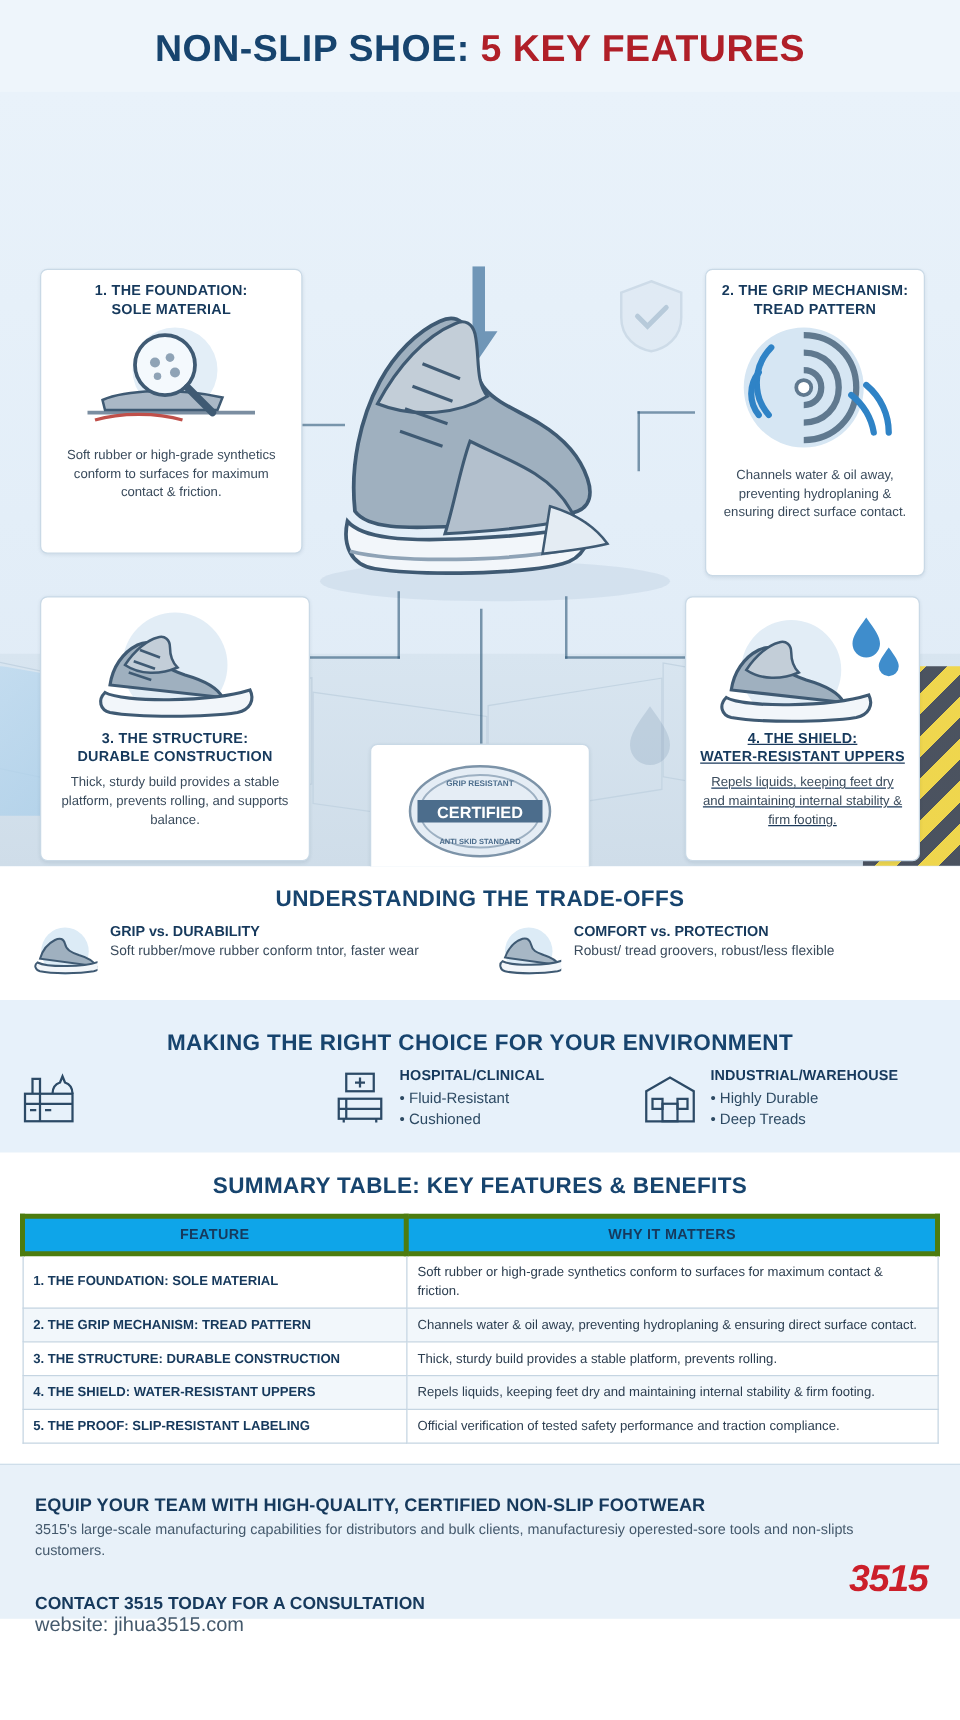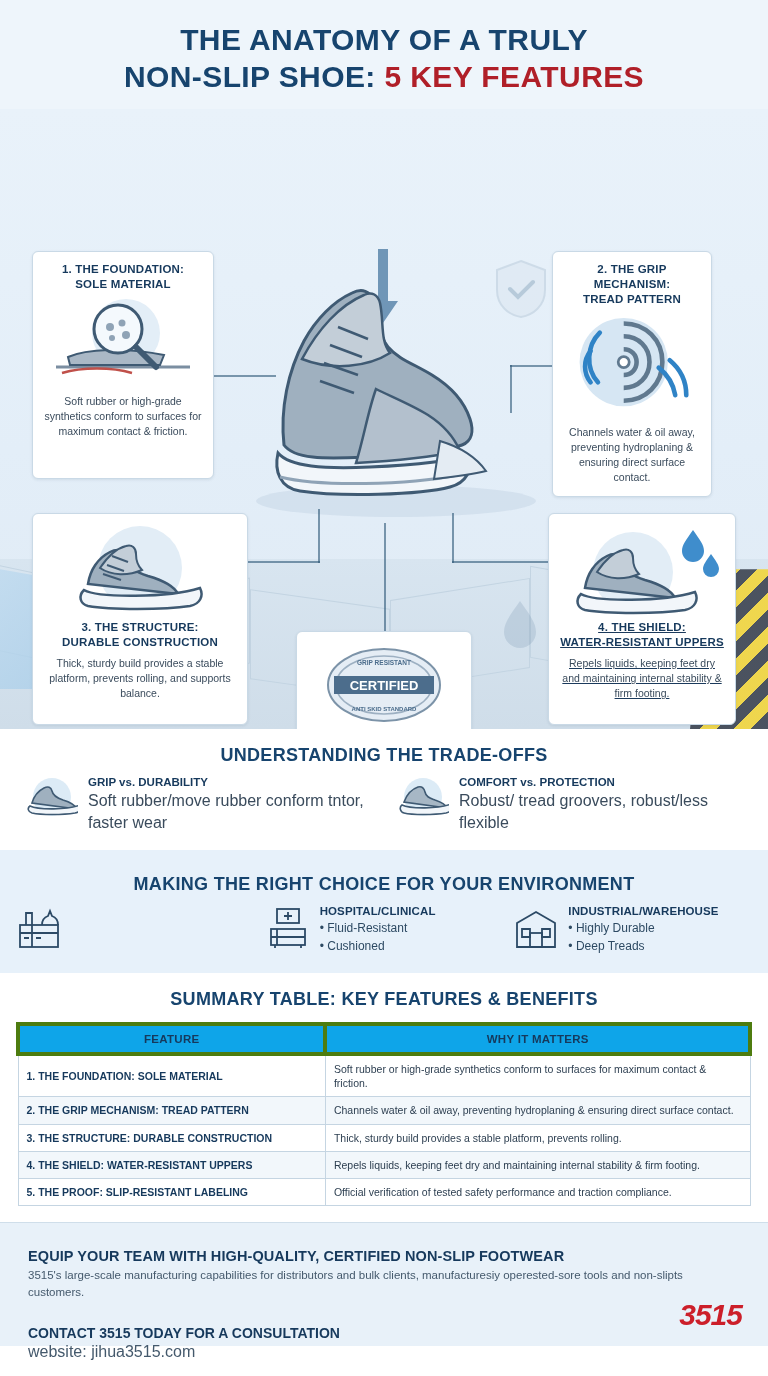--- a/index.html
+++ b/index.html
@@ -87,22 +87,22 @@
   .card p {
     font-size: 10.5px;
     line-height: 1.42;
     color: #3a4b5c;
     text-align: center;
     margin-top: 6px;
   }
   .card .art {
     height: 96px; display: flex; align-items: center; justify-content: center;
   }
-  .c1 { left: 32px;  top: 142px; width: 182px; height: 228px; }
-  .c2 { left: 552px; top: 142px; width: 160px; height: 246px; }
+  .c1 { left: 32px;  top: 142px; width: 210px; height: 228px; }
+  .c2 { left: 564px; top: 142px; width: 176px; height: 246px; }
   .c3 { left: 32px;  top: 404px; width: 216px; height: 212px; }
   .c4 { left: 548px; top: 404px; width: 188px; height: 212px; text-decoration: underline; }
   .c5 { left: 296px; top: 522px; width: 176px; height: 196px; }
 
   .connector { position: absolute; background: #2e5878; opacity: .6; }
 
   
   .section-title {
     text-align: center;
     font-size: 18px;
@@ -115,21 +115,21 @@
     background: #ffffff;
     padding: 0 26px 16px;
     display: flex; gap: 26px;
   }
   .tradeoff { flex: 1; display: flex; gap: 10px; align-items: flex-start; }
   .tradeoff .ico {
     width: 52px; height: 44px; flex: 0 0 52px;
     display: flex; align-items: center; justify-content: center;
   }
   .tradeoff h4 { font-size: 11.5px; font-weight: bold; color: #16395c; }
-  .tradeoff p { font-size: 16px; line-height: 1.38; color: #3a4b5c; margin-top: 2px; }
+  .tradeoff p { font-size: 11px; line-height: 1.38; color: #3a4b5c; margin-top: 2px; }
 
   
   .env-band { background: #e7f1fa; padding: 8px 0 18px; }
   .env-row { display: flex; padding: 0 16px; gap: 10px; }
   .env { flex: 1; display: flex; gap: 9px; align-items: flex-start; }
   .env .ico { width: 46px; height: 46px; flex: 0 0 46px; }
   .env h4 { font-size: 11.5px; font-weight: bold; color: #16395c; letter-spacing: .1px; }
   .env ul { list-style: none; margin-top: 3px; }
   .env li { font-size: 12px; color: #2d4a63; line-height: 1.45; }
   .env li::before { content: "• "; }
@@ -166,21 +166,20 @@
     font-size: 30px; font-weight: bold; font-style: italic;
     color: #cc1f2a; letter-spacing: -1px;
   }
 </style>
 </head>
 <body>
 
 <div class="page">
 
   <div class="header">
-    <div class="title-line">THE ANATOMY OF A TRULY</div>
     <div class="title-line">
       <span>NON-SLIP SHOE: </span><span class="title-accent">5 KEY FEATURES</span>
     </div>
   </div>
 
   <div class="hero">
 
     <div class="floor">
       <div class="tile" style="left:-10px;top:18px;width:130px;height:86px;transform:skewY(12deg);"></div>
       <div class="tile" style="left:120px;top:30px;width:130px;height:86px;transform:skewY(-10deg);"></div>

